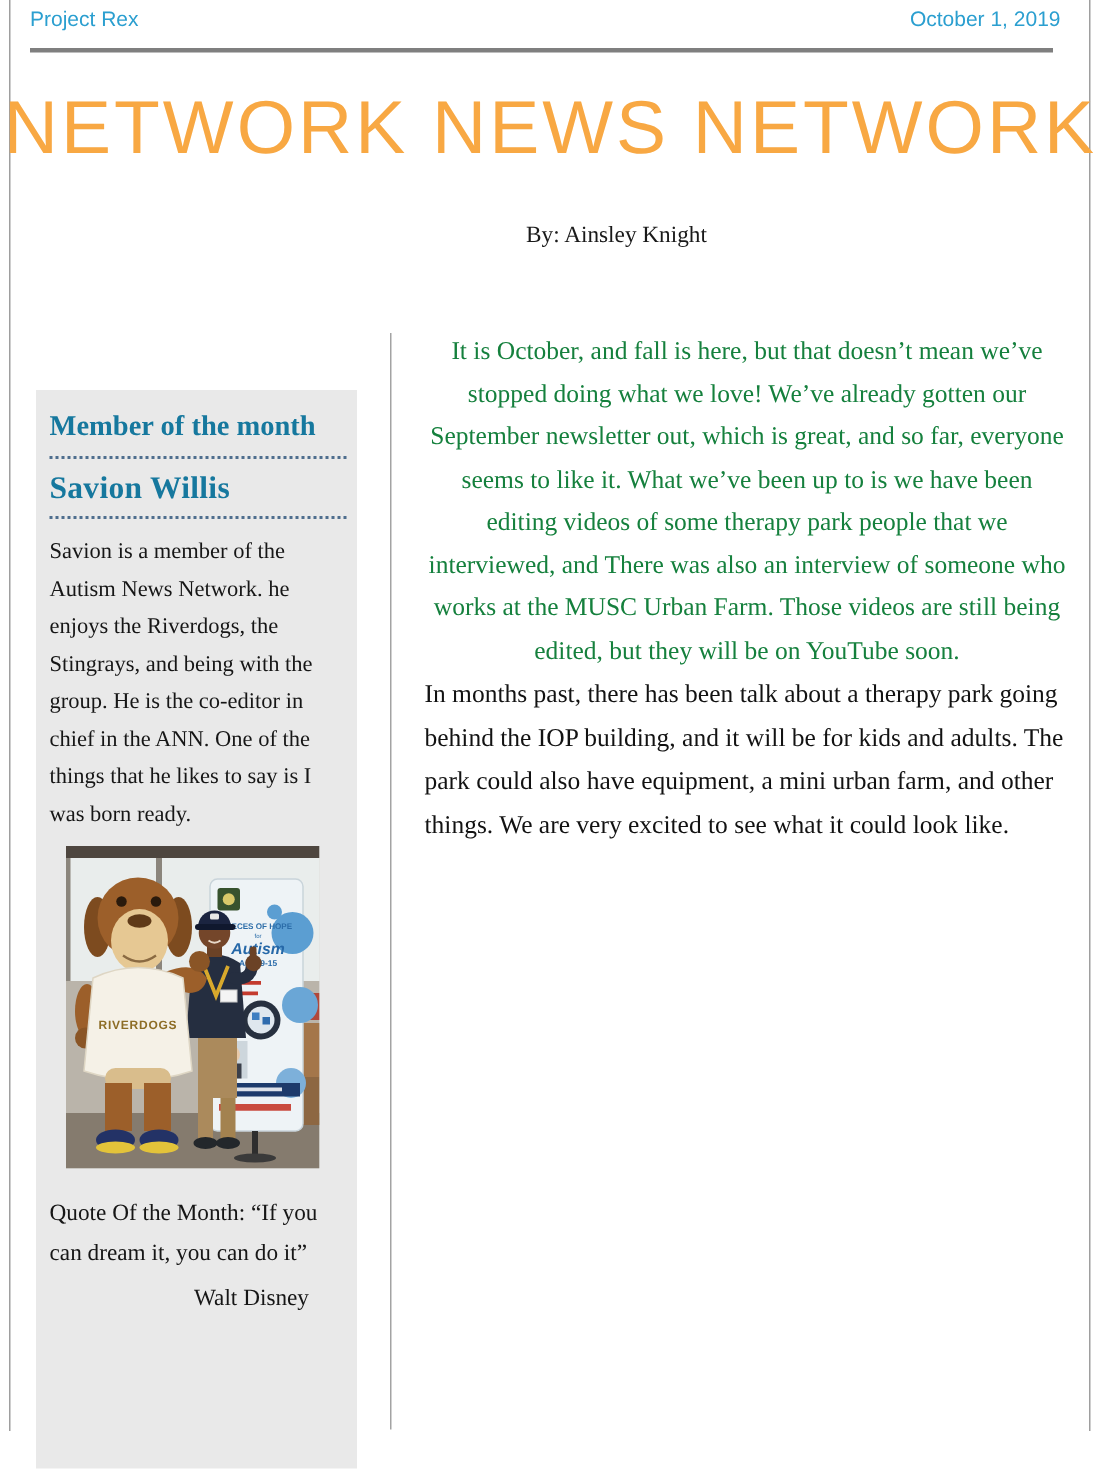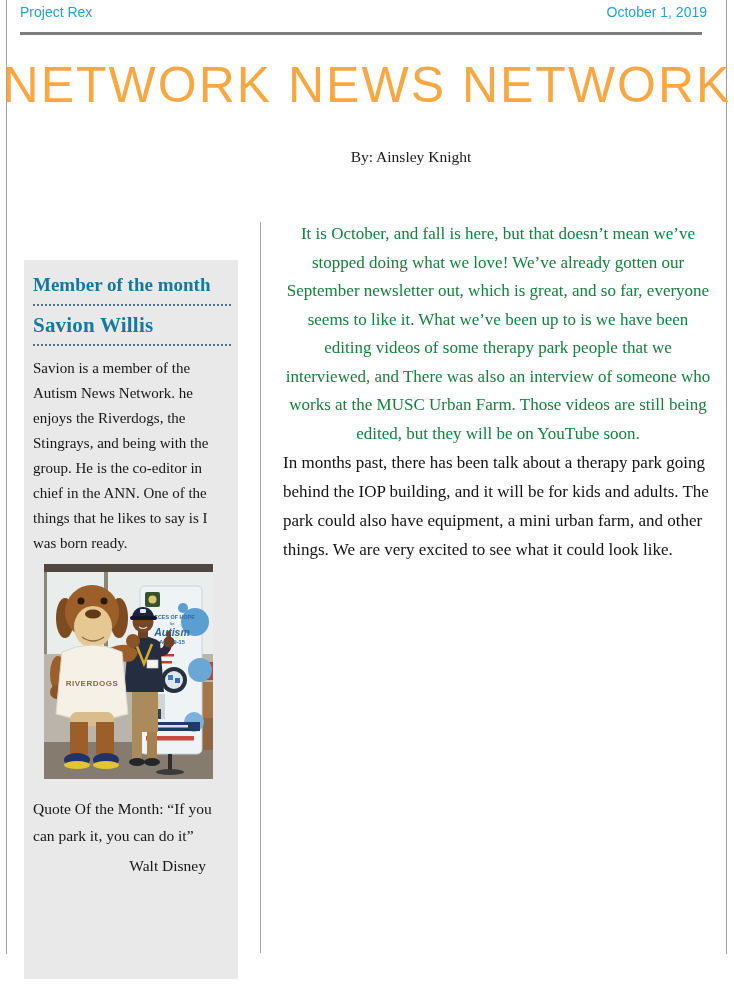--- a/index.html
+++ b/index.html
@@ -169,21 +169,21 @@
         <rect x="26" y="148" width="44" height="14" rx="7" fill="#d9bd8c"></rect>
         <rect x="26" y="158" width="18" height="32" fill="#9c5f2a"></rect>
         <rect x="52" y="158" width="18" height="32" fill="#9c5f2a"></rect>
         <ellipse cx="33" cy="196" rx="13" ry="7" fill="#233266"></ellipse>
         <ellipse cx="33" cy="201" rx="13" ry="4" fill="#e3c33a"></ellipse>
         <ellipse cx="62" cy="196" rx="13" ry="7" fill="#233266"></ellipse>
         <ellipse cx="62" cy="201" rx="13" ry="4" fill="#e3c33a"></ellipse>
       </g>
     </svg>
 
-    <p class="side-quote">Quote Of the Month: “If you can park it, you can do it”</p>
+    <p class="side-quote">Quote Of the Month: “If you can dream it, you can do it”</p>
     <p class="side-attrib">Walt Disney</p>
   </aside>
 
   <div class="col-divider"></div>
 
   <main class="content">
     <p class="body-text">It is October, and fall is here, but that doesn’t mean we’ve stopped doing what we love! We’ve already gotten our September newsletter out, which is great, and so far, everyone seems to like it. What we’ve been up to is we have been editing videos of some therapy park people that we interviewed, and There was also an interview of someone who works at the MUSC Urban Farm. Those videos are still being edited, but they will be on YouTube soon.</p>
     <p class="body-text2">In months past, there has been talk about a therapy park going behind the IOP building, and it will be for kids and adults. The park could also have equipment, a mini urban farm, and other things. We are very excited to see what it could look like.</p>
   </main>
 

